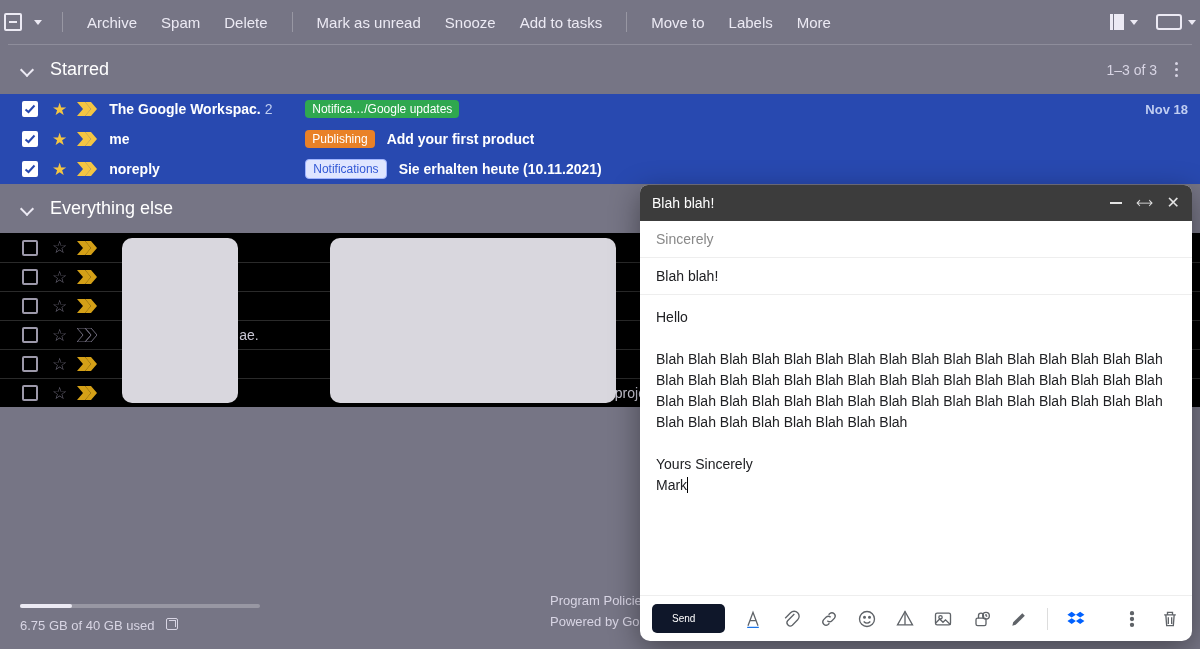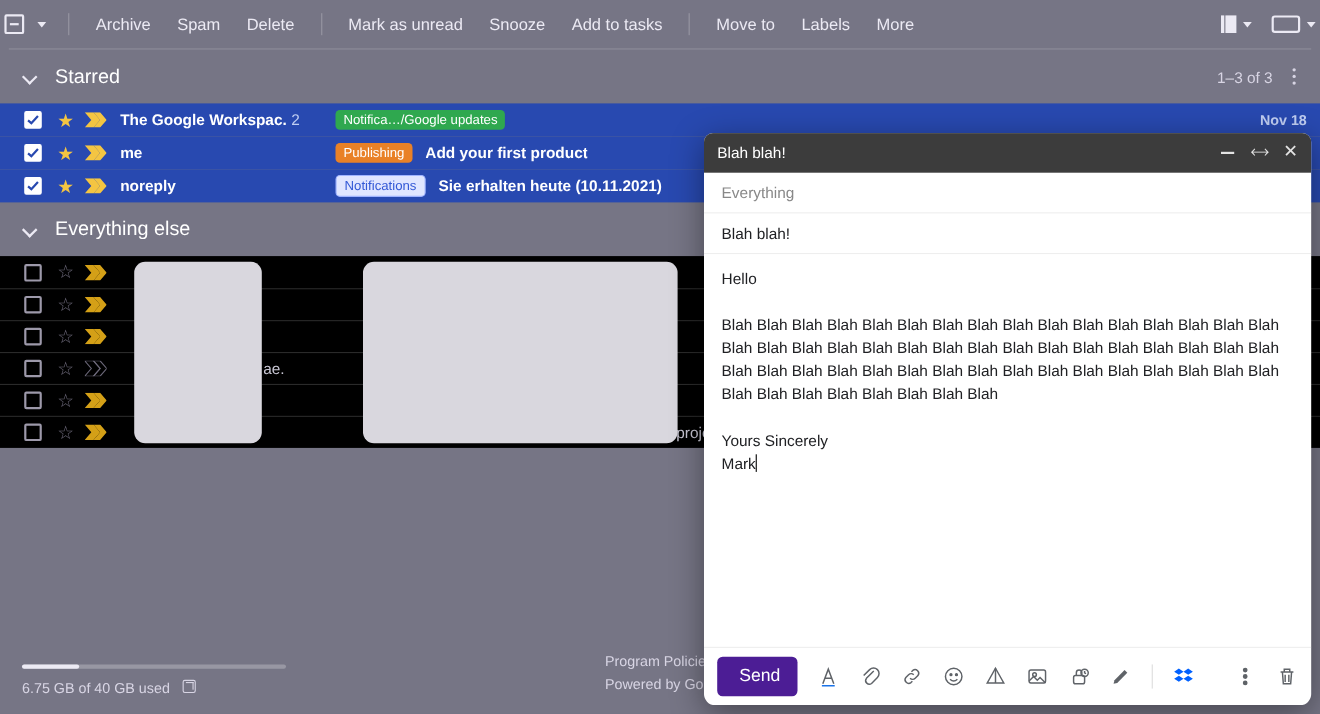--- a/index.html
+++ b/index.html
@@ -89,21 +89,21 @@
 
   
   .footer { position: absolute; left: 20px; bottom: 16px; font-size: 13px; color: #d8d5e4; width: 600px; }
   .footer .bar { width: 240px; height: 4px; border-radius: 2px; background: rgba(255,255,255,0.25); margin-bottom: 10px; position: relative; }
   .footer .bar i { position: absolute; left: 0; top: 0; bottom: 0; width: 52px; background: #eceaf4; border-radius: 2px; }
   .footer .open { display: inline-flex; width: 12px; height: 12px; border: 1.5px solid #d8d5e4; border-radius: 2px; position: relative; margin-left: 8px; }
   .footer .open::after { content: ""; position: absolute; width: 6px; height: 6px; border-top: 1.5px solid #d8d5e4; border-right: 1.5px solid #d8d5e4; top: 1px; right: 1px; }
 
   
   .composer {
-    position: absolute; right: 8px; bottom: 8px; width: 552px; height: 520px;
+    position: absolute; right: 8px; bottom: 8px; width: 552px; height: 456px;
     background: #fff; border-radius: 8px 8px 10px 10px; box-shadow: 0 8px 30px rgba(0,0,0,0.4);
     display: flex; flex-direction: column; color: #202124; overflow: hidden;
   }
   .composer .head {
     background: #3c3c3c; color: #fff; height: 36px; display: flex; align-items: center;
     padding: 0 12px; font-size: 14px;
   }
   .composer .head .title { font-weight: 500; }
   .composer .head .ctrls { margin-left: auto; display: flex; gap: 16px; font-size: 14px; color: #e4e4e4; cursor: pointer; }
   .ctrls .min { width: 12px; height: 2px; background: #e4e4e4; align-self: flex-end; margin-bottom: 6px; }
@@ -112,21 +112,21 @@
   .composer .field { padding: 10px 16px; border-bottom: 1px solid #eee; font-size: 14px; }
   .composer .recipients { color: #888; }
   .composer .subj { color: #202124; }
   .composer .body { padding: 12px 16px; font-size: 14px; line-height: 1.5; color: #202124; white-space: pre-wrap; flex: 1; }
   .cursor { display: inline-block; width: 1px; height: 16px; background: #000; vertical-align: text-bottom; }
   .composer .footer-bar {
     display: flex; align-items: center; padding: 8px 12px; border-top: 1px solid #eee; gap: 18px;
   }
   .send {
     display: flex; align-items: stretch; border-radius: 5px; overflow: hidden;
-    background: #4c1d95; color: #fff; font-size: 16px; gap: 28px;
+    background: #0f172a; color: #fff; font-size: 10px; gap: 28px;
   }
   .send .lbl-send { padding: 9px 20px; font-weight: 500; cursor: pointer; }
   .send .more { width: 24px; display: flex; align-items: center; justify-content: center; border-left: 1px solid rgba(255,255,255,0.3); cursor: pointer; }
   .ficon { width: 20px; height: 20px; color: #5f6368; cursor: pointer; display: inline-flex; align-items: center; justify-content: center; }
   .ficon svg { width: 20px; height: 20px; stroke: #5f6368; fill: none; stroke-width: 1.6; }
   .ficon.dropbox svg { fill: #0061ff; stroke: none; }
   .footer-bar .fsep { width: 1px; height: 22px; background: #ddd; }
   .footer-bar .spacer { flex: 1; }
 
   .srow-text { color: #c8c6d3; }
@@ -331,21 +331,21 @@
 
 <div class="composer">
   <div class="head">
     <span class="title">Blah blah!</span>
     <span class="ctrls">
       <span class="min"></span>
       <span class="exp">⤢</span>
       <span class="close">✕</span>
     </span>
   </div>
-  <div class="field recipients">Everything</div>
+  <div class="field recipients">Sincerely</div>
   <div class="field subj">Blah blah!</div>
   <div class="body"><span>Hello
 
 Blah Blah Blah Blah Blah Blah Blah Blah Blah Blah Blah Blah Blah Blah Blah Blah Blah Blah Blah Blah Blah Blah Blah Blah Blah Blah Blah Blah Blah Blah Blah Blah Blah Blah Blah Blah Blah Blah Blah Blah Blah Blah Blah Blah Blah Blah Blah Blah Blah Blah Blah Blah Blah Blah Blah Blah
 
 Yours Sincerely
 Mark</span><span class="cursor"></span></div>
   <div class="footer-bar">
     <div class="send">
       <div class="lbl-send">Send</div>

